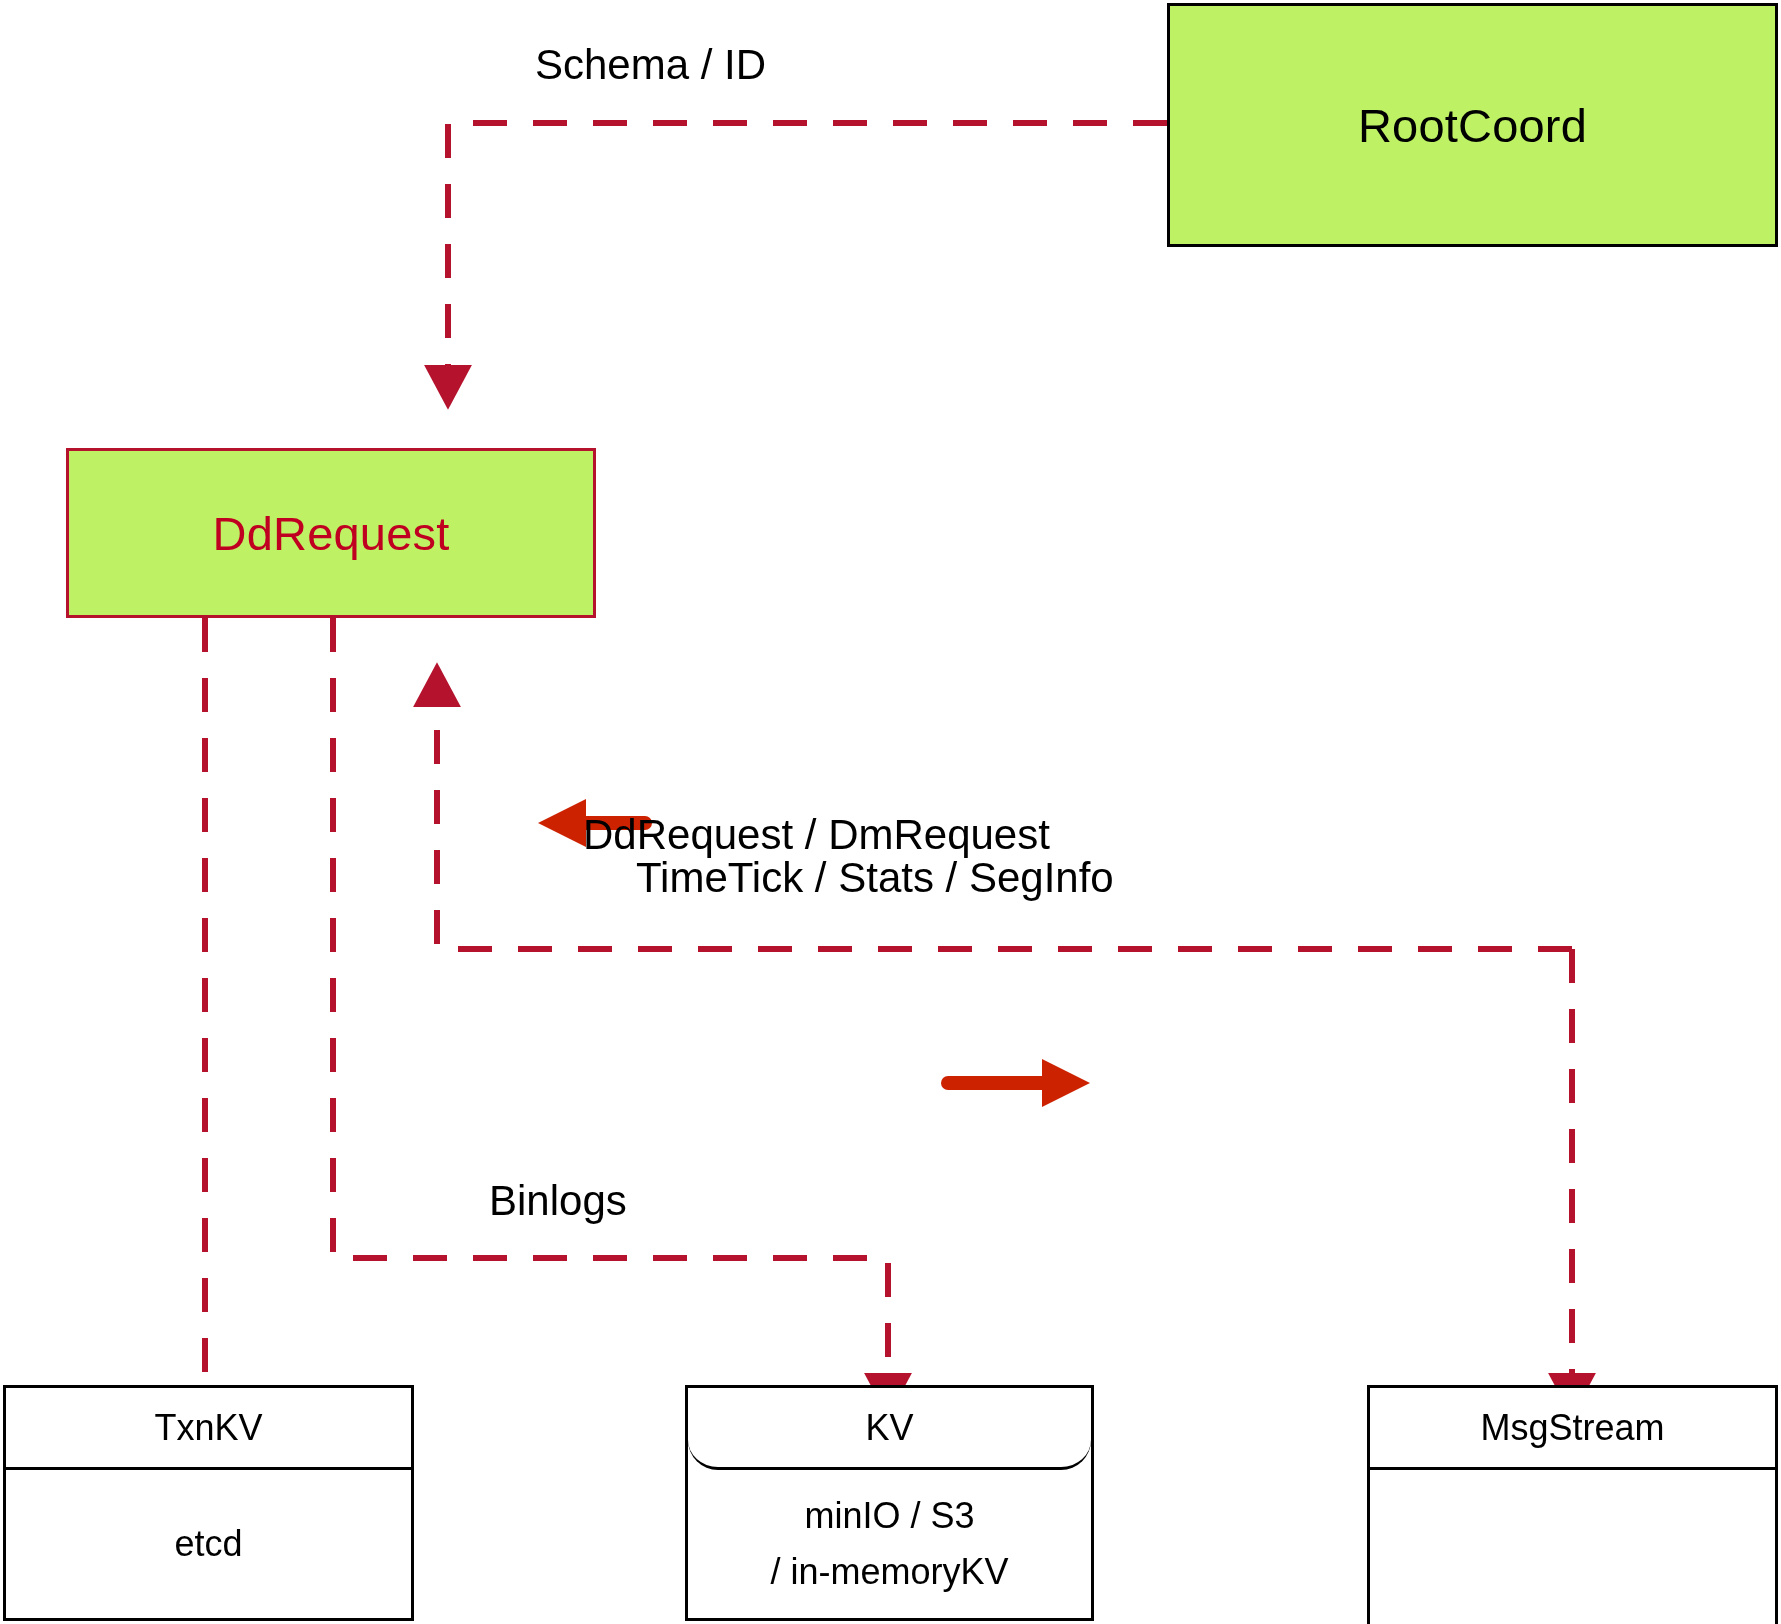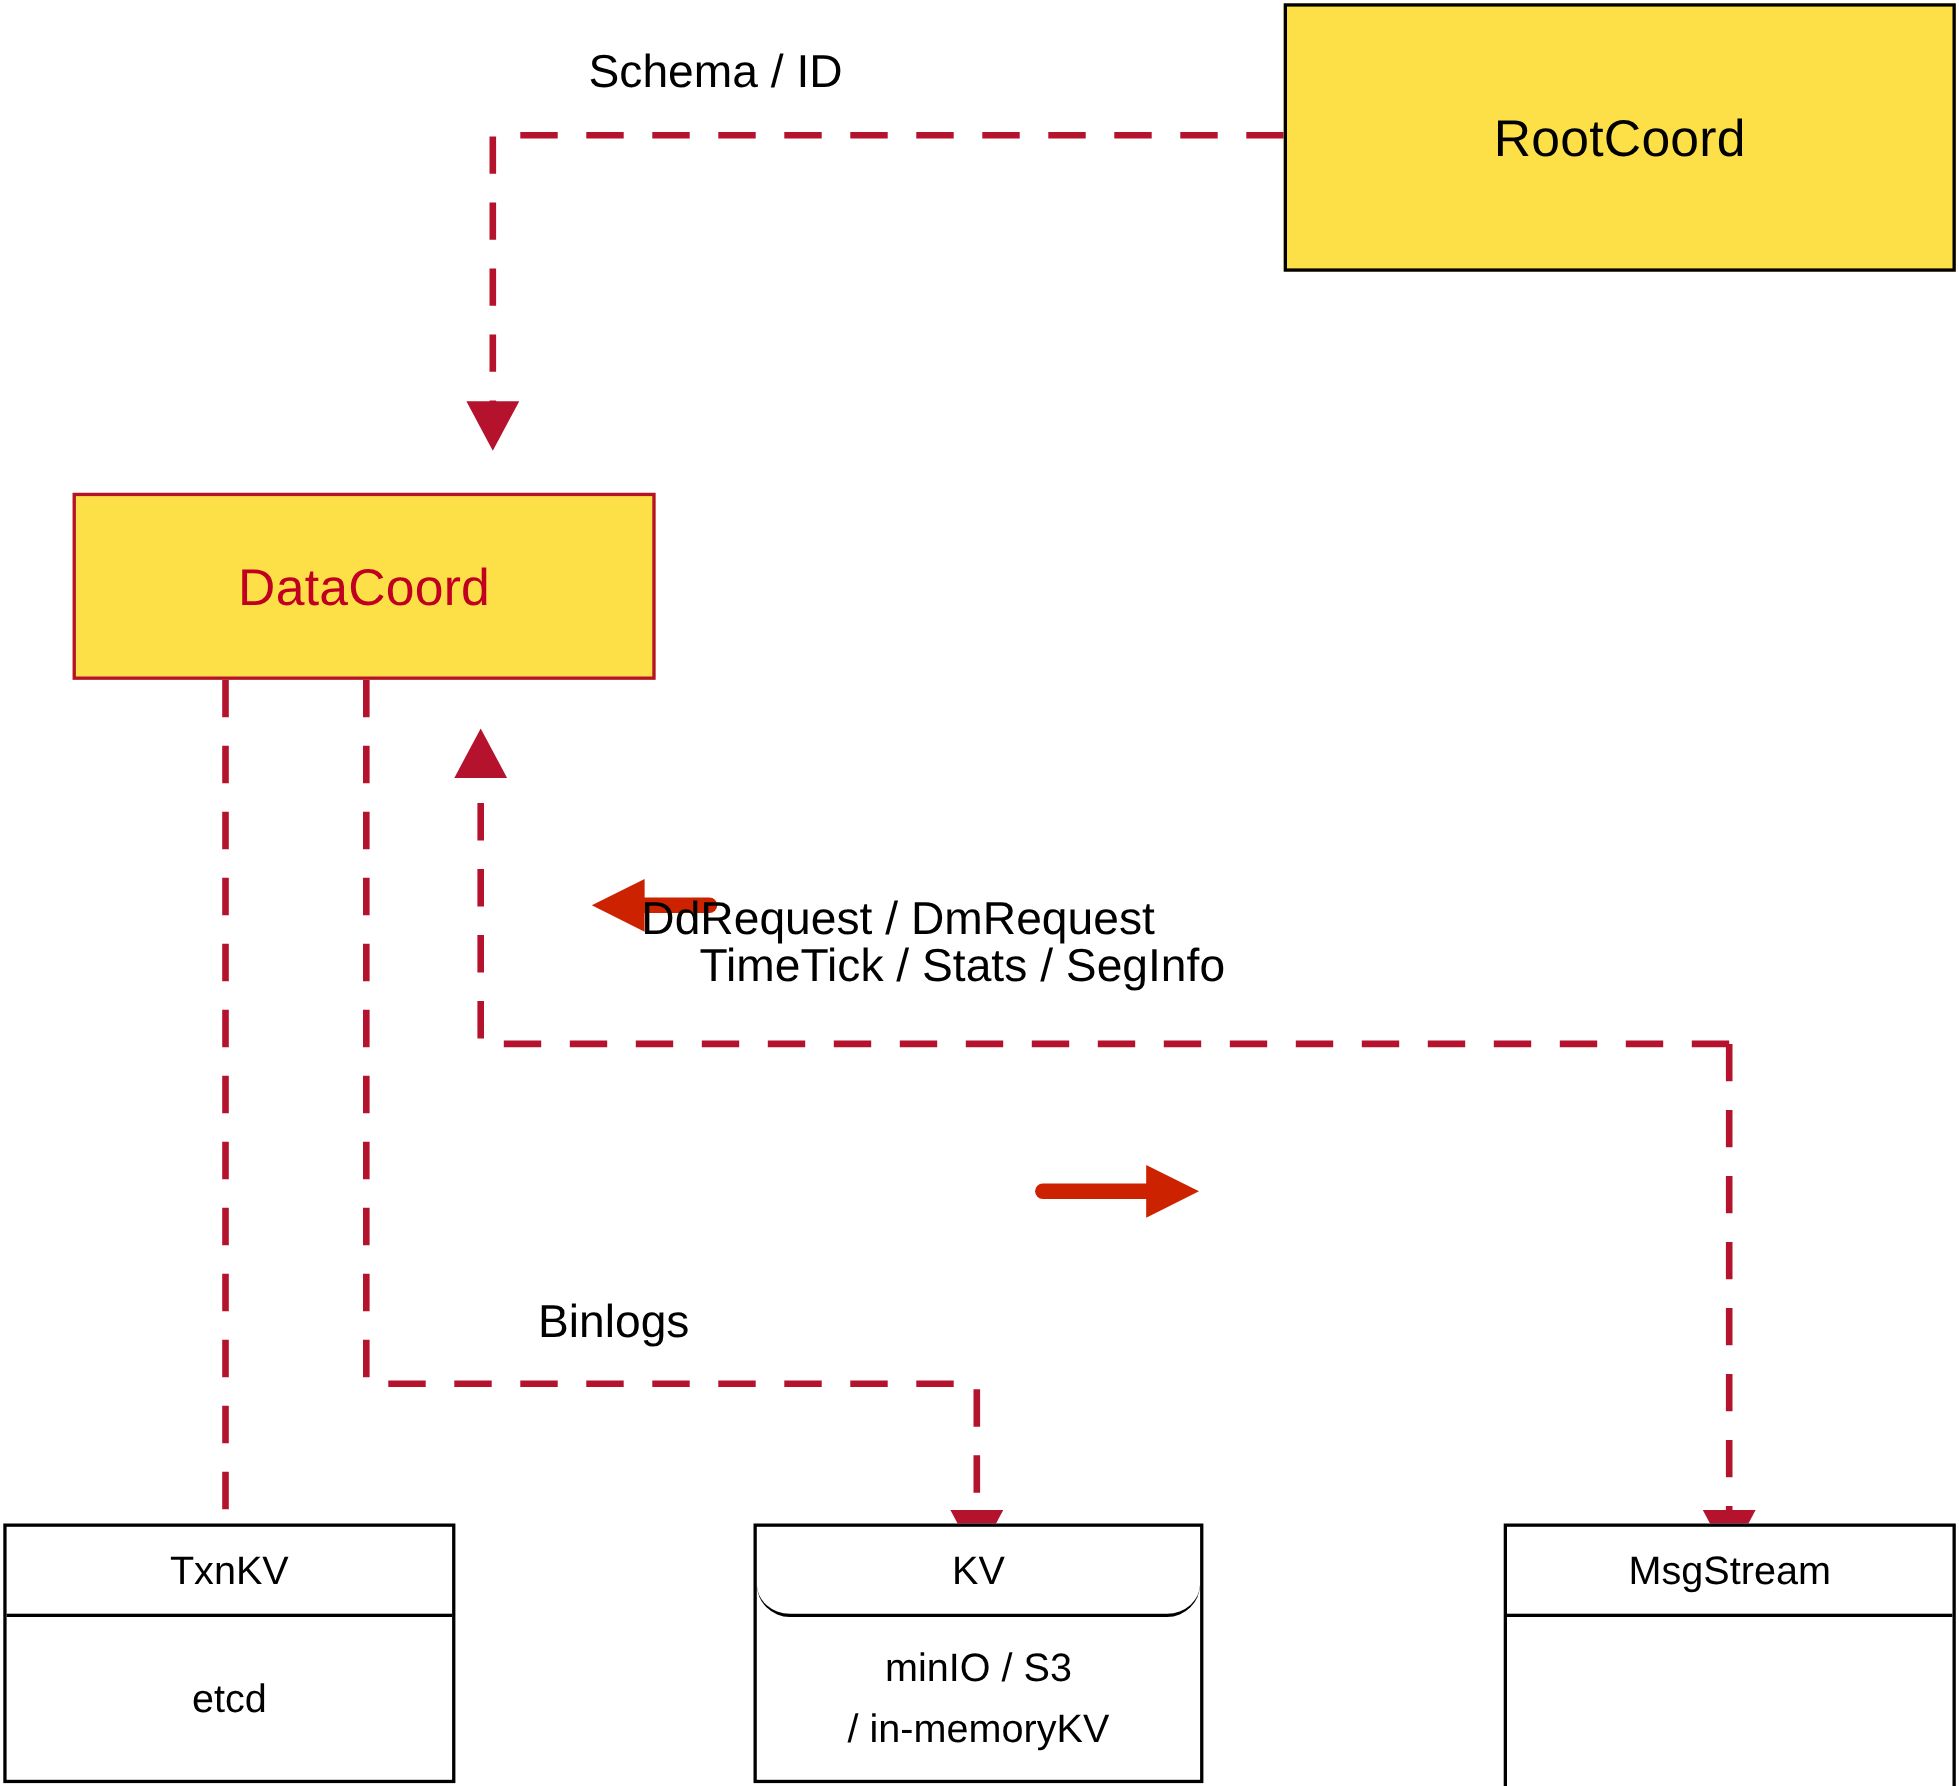--- a/index.html
+++ b/index.html
@@ -22,21 +22,21 @@
     left: 0;
     top: 0;
     width: 1781px;
     height: 1624px;
     pointer-events: none;
   }
   
   .box {
     position: absolute;
     box-sizing: border-box;
-    background: #fde047;
+    background: #bef264;
   }
   .box-plain {
     border: 3px solid #000000;
     display: flex;
     align-items: center;
     justify-content: center;
   }
   .box-accent {
     border: 3px solid #b5122e;
     display: flex;
@@ -137,21 +137,21 @@
       <line x1="948" y1="1083" x2="1048" y2="1083" stroke="#cc2200" stroke-width="14" stroke-linecap="round"></line>
       <path d="M1090,1083 L1042,1059 L1042,1107 z" fill="#cc2200"></path>
     </g>
   </svg>
 
   <div class="box box-plain" style="left:1167px; top:3px; width:611px; height:244px;">
     <span class="box-title">RootCoord</span>
   </div>
 
   <div class="box box-accent" style="left:66px; top:448px; width:530px; height:170px;">
-    <span class="box-title-accent">DataCoord</span>
+    <span class="box-title-accent">DdRequest</span>
   </div>
 
   <div class="box-split" style="left:3px; top:1385px; width:411px; height:236px;">
     <div class="split-header" style="height:82px;">TxnKV</div>
     <div class="split-body">
       <span>etcd</span>
     </div>
   </div>
 
   <div class="box-split" style="left:685px; top:1385px; width:409px; height:236px;">

